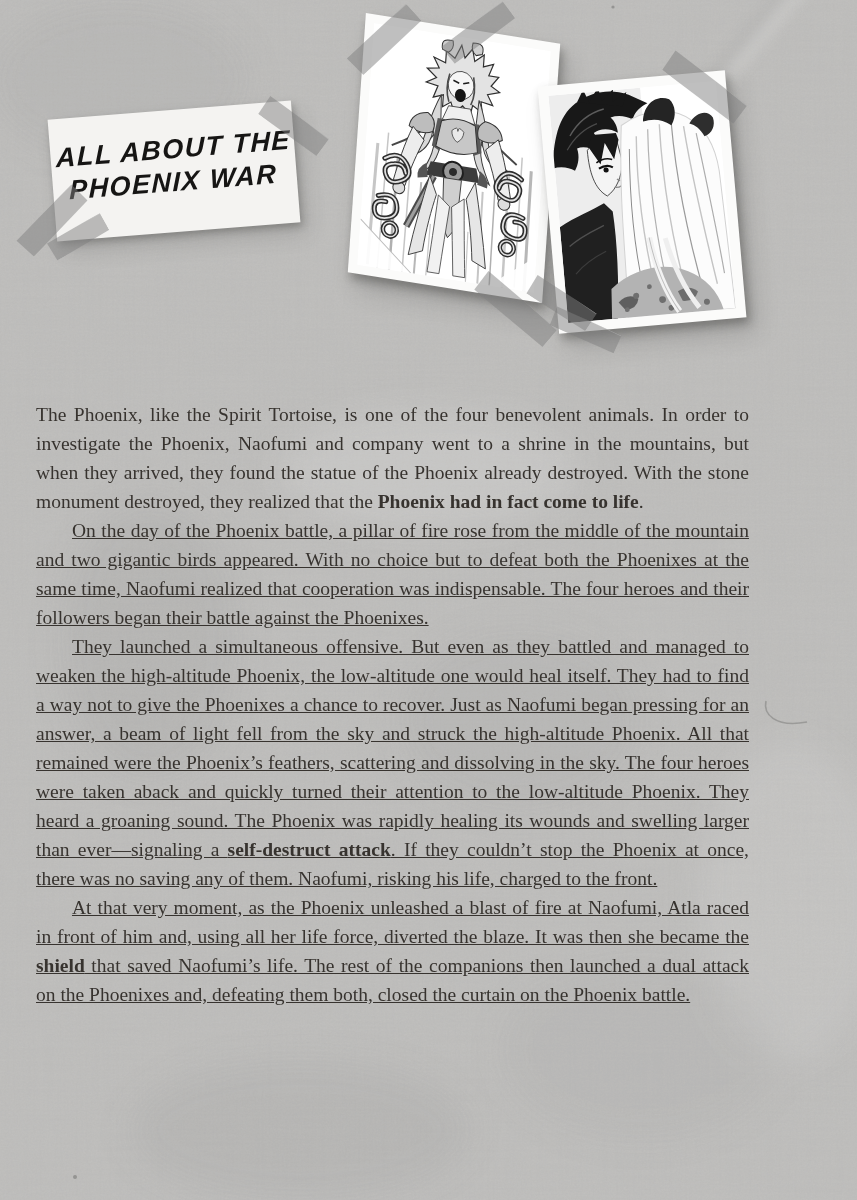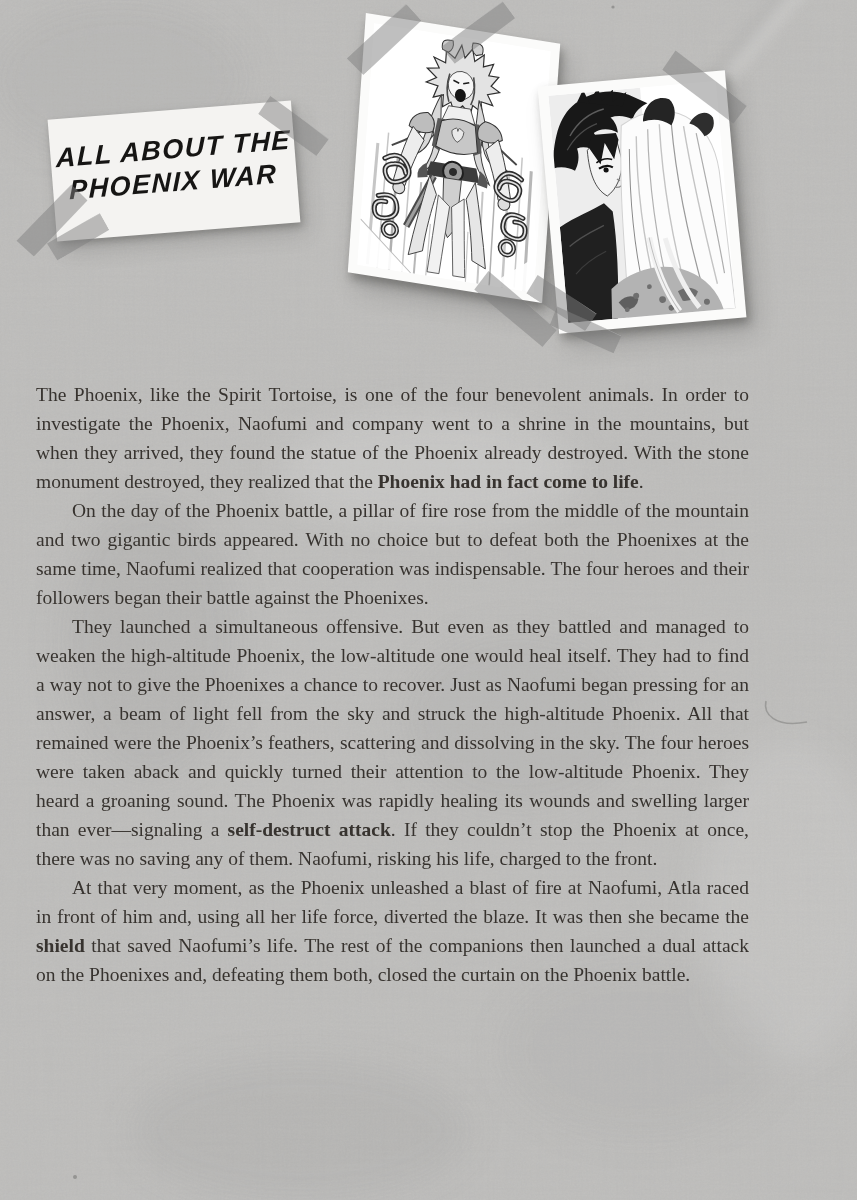--- a/index.html
+++ b/index.html
@@ -24,24 +24,24 @@
     transform:rotate(4deg) skewY(5deg);z-index:2;}
   .photo-right{left:548px;top:78px;width:188px;height:248px;padding:10px;
     transform:rotate(-5deg);z-index:3;}
 
   
   .tape{position:absolute;z-index:5;background:var(--tape-color,rgba(128,128,128,.5));
     box-shadow:inset 0 1px 0 rgba(255,255,255,.22),0 1px 2px rgba(60,60,58,.18);
     clip-path:polygon(1% 10%,99% 0%,100% 88%,3% 100%);}
 
   
-  .body-text{position:absolute;left:36px;top:380px;width:713px;z-index:1;
+  .body-text{position:absolute;left:36px;top:400px;width:713px;z-index:1;
     color:var(--ink-color,#37332f);font-size:19.5px;line-height:29px;text-align:justify;}
   .para{margin:0;}
-  .para.indent{text-indent:36px;}
+  .para.indent{text-indent:36px;text-decoration:underline;}
   .bold{font-weight:700;}
 </style>
 </head>
 <body>
 
 <div class="page">
 
   <svg class="texture" width="857" height="1200" aria-hidden="true">
     <defs>
       <filter id="grain" x="0" y="0" width="100%" height="100%">

